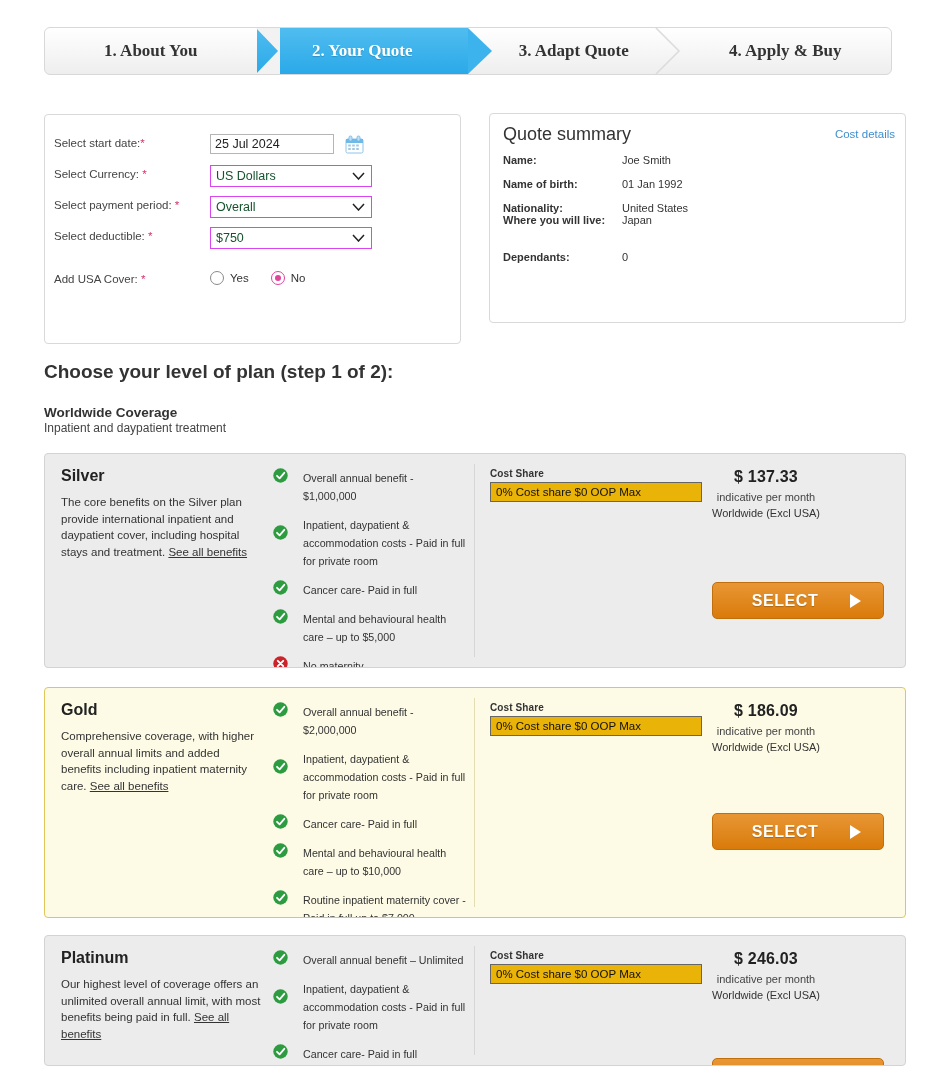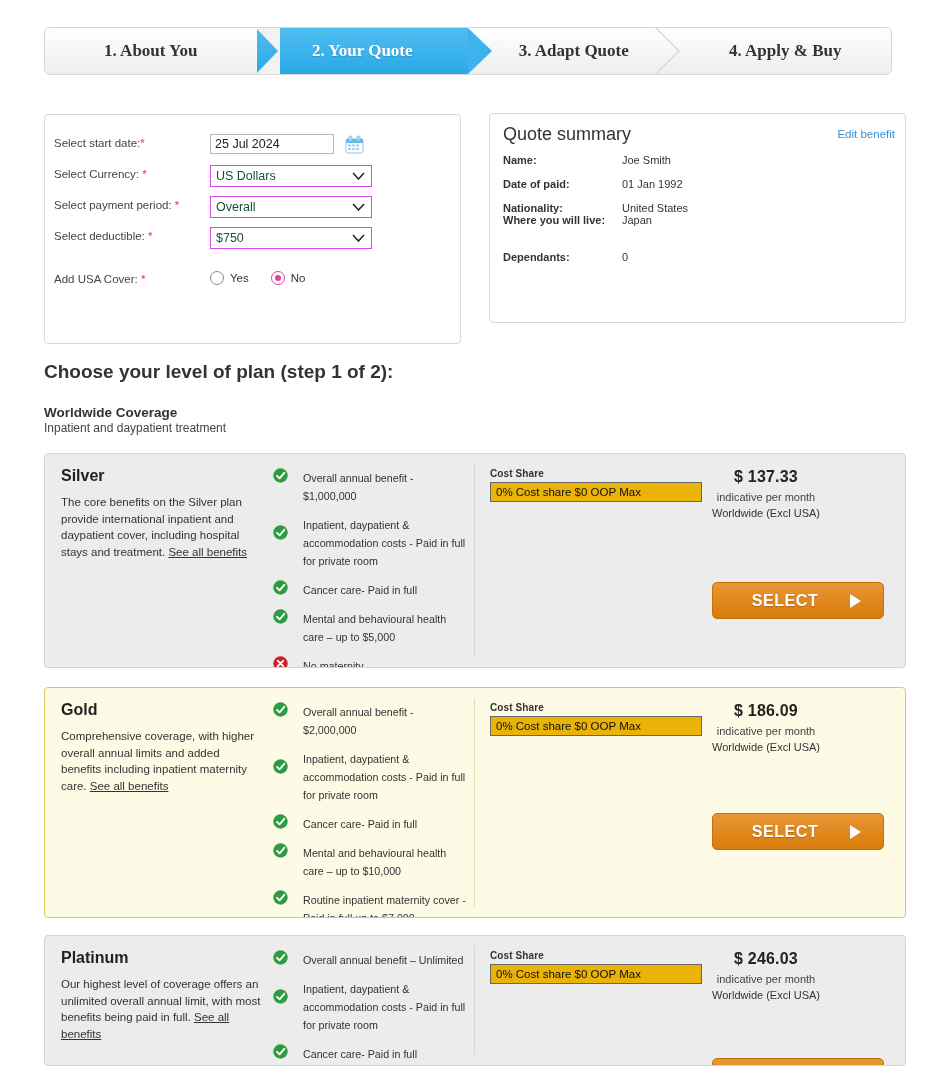--- a/index.html
+++ b/index.html
@@ -400,28 +400,28 @@
       <span class="radio"></span>
       <span class="radio-text">Yes</span>
       <span class="radio checked"></span>
       <span class="radio-text">No</span>
     </div>
   </div>
 </div>
 
 <div class="panel" id="summary-panel">
   <div class="qs-title">Quote summary</div>
-  <div class="qs-edit">Edit benefit</div>
+  <div class="qs-edit">Cost details</div>
 
   <div class="qs-row" style="top:40px;">
     <span class="qs-key">Name:</span>
     <span class="qs-val">Joe Smith</span>
   </div>
   <div class="qs-row" style="top:64px;">
-    <span class="qs-key">Date of paid:</span>
+    <span class="qs-key">Name of birth:</span>
     <span class="qs-val">01 Jan 1992</span>
   </div>
   <div class="qs-row" style="top:88px;">
     <span class="qs-key">Nationality:</span>
     <span class="qs-val">United States</span>
   </div>
   <div class="qs-row" style="top:100px;">
     <span class="qs-key">Where you will live:</span>
     <span class="qs-val">Japan</span>
   </div>

